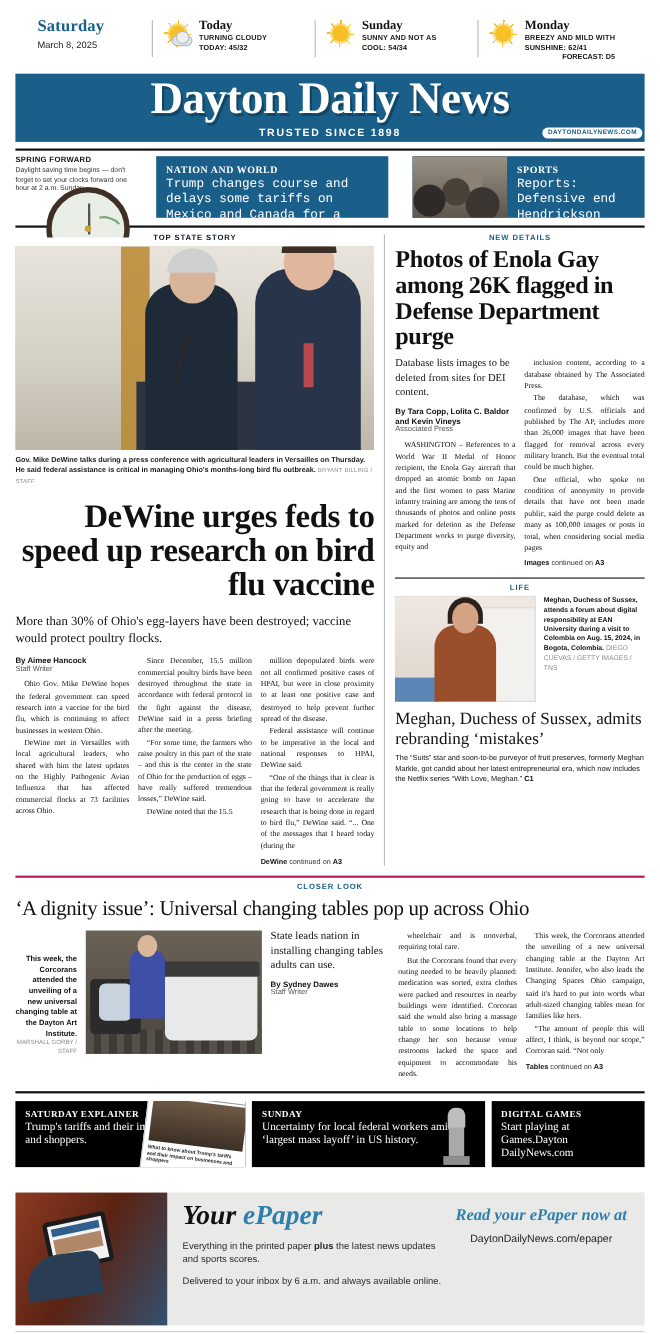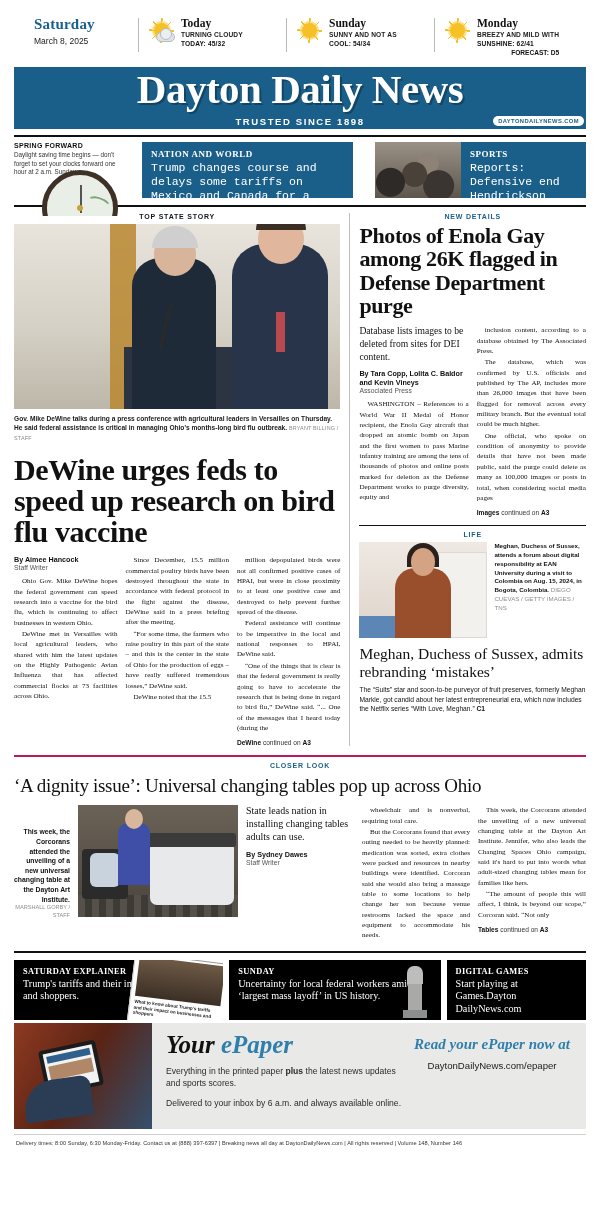--- a/index.html
+++ b/index.html
@@ -132,21 +132,21 @@
   .pm-p2::after { content:""; position:absolute; left:24px; top:-38px; width:50px; height:24px; border-radius:26px 26px 0 0; background:#3a2e25; }
   .pm-tie { position:absolute; left:262px; top:88px; width:9px; height:40px; background:#b8494f; }
   .pm-mic { position:absolute; left:150px; top:78px; width:3px; height:48px; background:#2a2a2a; transform: rotate(14deg); }
 
   .caption { font-size: 6.6px; line-height: 1.42; font-weight: bold; padding-top: 5px; color: #1a1a1a; }
   .caption .credit { font-weight: normal; font-size: 5.4px; color: #8a8a8a; letter-spacing: .2px; }
 
   .main-hed {
     font-family: "Liberation Serif", serif; font-weight: bold;
     font-size: 30px; line-height: 1.04; letter-spacing: -0.4px;
-    text-align: left; padding: 11px 0 8px;
+    text-align: right; padding: 11px 0 8px;
   }
   .deck { font-family: "Liberation Serif", serif; font-size: 11.5px; line-height: 1.34; padding: 3px 0 7px; }
 
   .body-cols { display: flex; gap: 8px; font-family: "Liberation Serif", serif; }
   .bcol { flex: 1; }
   .byline { font-size: 7.2px; font-weight: bold; font-family: "Liberation Sans", sans-serif; }
   .byline-sub { font-size: 6.8px; color: #555; font-family: "Liberation Sans", sans-serif; margin-bottom: 5px; }
   .ptext { font-size: 7.1px; line-height: 1.46; text-align: justify; text-indent: 8px; margin-bottom: 1px; }
   .jump { font-size: 6.6px; font-family: "Liberation Sans", sans-serif; margin-top: 6px; color: #333; }
   .jump b { color: #111; }
@@ -212,21 +212,21 @@
   .ts-ttl { font-size: 5.2px; font-weight: bold; text-align: center; color: #111; border-bottom: 1px solid #999; padding: 2px 0 1px; letter-spacing: .2px; }
   .ts-ph { margin: 2px 4px; height: 40px; background: linear-gradient(180deg,#6e5a46 0%,#3b2f25 100%); }
   .ts-cap { font-size: 4.6px; font-weight: bold; padding: 1px 4px; line-height: 1.25; color: #222; }
   .statue { position: absolute; right: 6px; top: 4px; width: 40px; height: 54px; }
   .st-base { position:absolute; left:8px; bottom:0; width:24px; height:8px; background:#8d8f8e; }
   .st-col { position:absolute; left:13px; bottom:8px; width:14px; height:28px; background:#a9aaa7; }
   .st-fig { position:absolute; left:12px; bottom:34px; width:16px; height:18px; background:#bdbebb; border-radius:7px 7px 0 0; }
 
   
   .ad {
-    margin-top: 3px; height: 106px; background: #e9e9e7; display: flex; overflow: hidden;
+    margin-top: 23px; height: 121px; background: #e9e9e7; display: flex; overflow: hidden;
   }
   .ad-photo { width: 138px; flex: none; position: relative; overflow: hidden; background:#7a2d1c; }
   .adp-bg { position:absolute; inset:0; background: linear-gradient(120deg,#8e3a22 0%, #5a2314 48%, #34506e 100%); }
   .adp-tablet { position:absolute; left:28px; top:22px; width:58px; height:46px; background:#1b1b1b; border-radius:4px; transform: rotate(-12deg); }
   .adp-screen { position:absolute; left:4px; top:4px; width:50px; height:38px; background:#f2f2f2; }
   .adp-s1 { position:absolute; left:3px; top:3px; width:44px; height:7px; background:#2f5f8a; }
   .adp-s2 { position:absolute; left:3px; top:13px; width:44px; height:14px; background:#b08868; }
   .adp-s3 { position:absolute; left:3px; top:30px; width:30px; height:5px; background:#999; }
   .adp-hand { position:absolute; left:10px; top:56px; width:68px; height:40px; background:#2b3d55; border-radius:30px 10px 0 0; transform: rotate(-8deg); }
   .ad-body { flex: 1; padding: 9px 10px 8px 14px; display: flex; }
@@ -353,20 +353,21 @@
         <div class="pm-tie"></div>
           <div class="pm-mic"></div>
       </div>
 
       <div class="caption">
         <span>Gov. Mike DeWine talks during a press conference with agricultural leaders in Versailles on Thursday. He said federal assistance is critical in managing Ohio's months-long bird flu outbreak.</span>
         <span class="credit">BRYANT BILLING / STAFF</span>
       </div>
 
       <div class="main-hed">DeWine urges feds to speed up research on bird flu vaccine</div>
+      <div class="deck">More than 30% of Ohio's egg-layers have been destroyed; vaccine would protect poultry flocks.</div>
 
       <div class="body-cols">
         <div class="bcol">
           <div class="byline">By Aimee Hancock</div>
           <div class="byline-sub">Staff Writer</div>
           <p class="ptext">Ohio Gov. Mike DeWine hopes the federal government can speed research into a vaccine for the bird flu, which is continuing to affect businesses in western Ohio.</p>
           <p class="ptext">DeWine met in Versailles with local agricultural leaders, who shared with him the latest updates on the Highly Pathogenic Avian Influenza that has affected commercial flocks at 73 facilities across Ohio.</p>
         </div>
         <div class="bcol">
           <p class="ptext">Since December, 15.5 million commercial poultry birds have been destroyed throughout the state in accordance with federal protocol in the fight against the disease, DeWine said in a press briefing after the meeting.</p>

